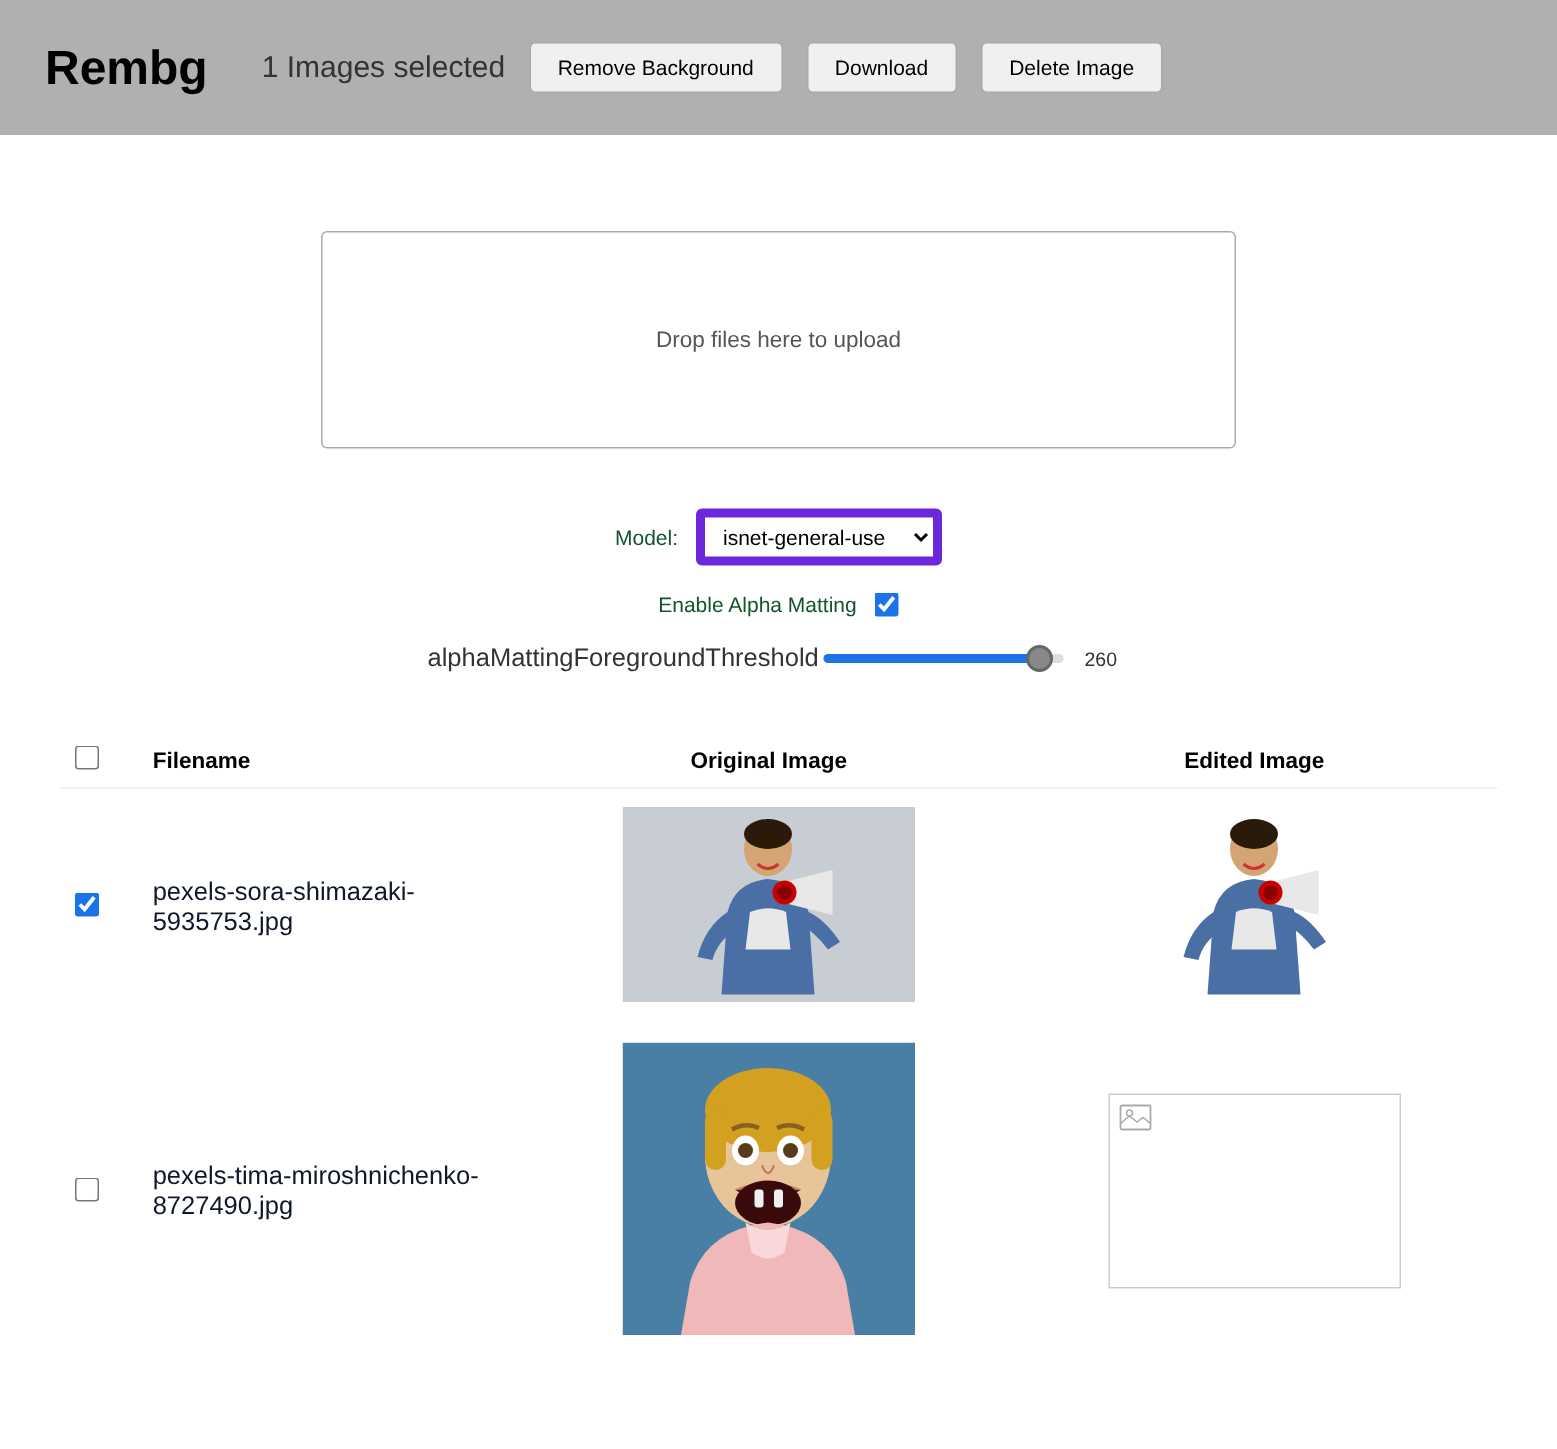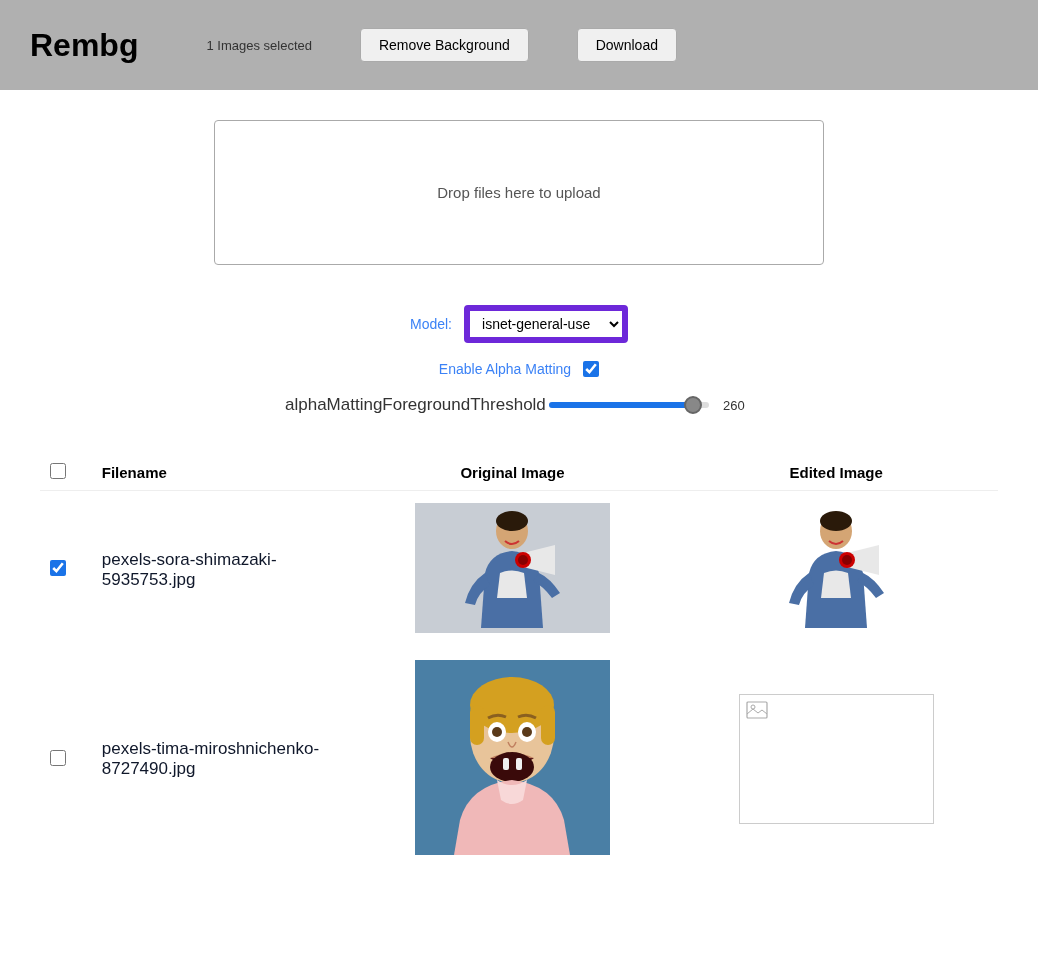--- a/index.html
+++ b/index.html
@@ -5,45 +5,46 @@
     * { box-sizing: border-box; margin: 0; padding: 0; }
     body { font-family: Arial, sans-serif; background: #fff; color: #000; }
 
     
     .header {
       background: #b0b0b0;
       display: flex;
       align-items: center;
       padding: 0 30px;
       height: 90px;
-      gap: 48px;
+      gap: 16px;
     }
     .header-logo {
       font-size: 32px;
       font-weight: bold;
       color: #000;
       margin-right: 20px;
     }
     .header-selected-text {
-      font-size: 13px;
+      font-size: 20px;
       color: #333;
     }
     .header-btn {
       background: #f0f0f0;
       border: 1px solid #aaa;
       border-radius: 4px;
       padding: 8px 18px;
       font-size: 14px;
       cursor: pointer;
       min-width: 80px;
     }
 
     
     .main {
-      padding: 30px 40px;
+      padding: 20px 40px;
+      margin-top: 44px;
     }
 
     
     .drop-zone {
       border: 1.5px solid #aaa;
       border-radius: 4px;
       width: 610px;
       height: 145px;
       display: flex;
       align-items: center;
@@ -64,21 +65,21 @@
       gap: 18px;
       margin-bottom: 40px;
     }
     .setting-row {
       display: flex;
       align-items: center;
       gap: 12px;
     }
     .setting-label {
       font-size: 14px;
-      color: #3b82f6;
+      color: #14532d;
     }
     .model-select {
       border: 6px solid #6d28d9;
       border-radius: 4px;
       padding: 4px 8px;
       font-size: 14px;
       background: #fff;
       cursor: pointer;
       min-width: 160px;
     }
@@ -199,20 +200,21 @@
     }
   </style>
 </head>
 <body>
 
 <div class="header">
   <span class="header-logo">Rembg</span>
   <span class="header-selected-text">1 Images selected</span>
   <button class="header-btn">Remove Background</button>
   <button class="header-btn">Download</button>
+  <button class="header-btn">Delete Image</button>
 </div>
 
 <div class="main">
 
   <div class="drop-zone">
     <span class="drop-zone-text">Drop files here to upload</span>
   </div>
 
   <div class="settings">
 

